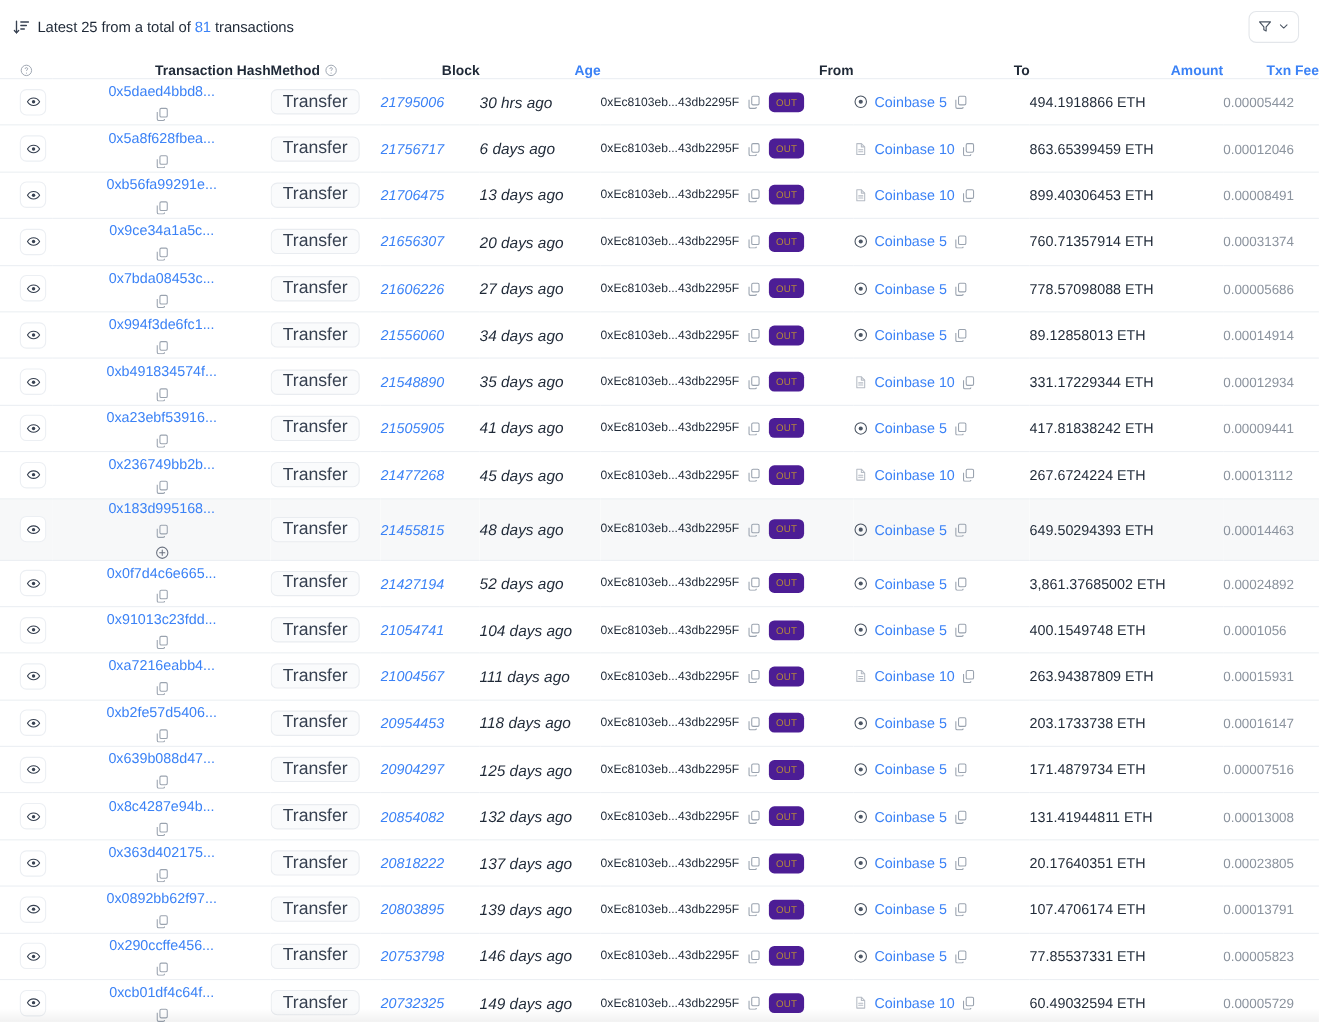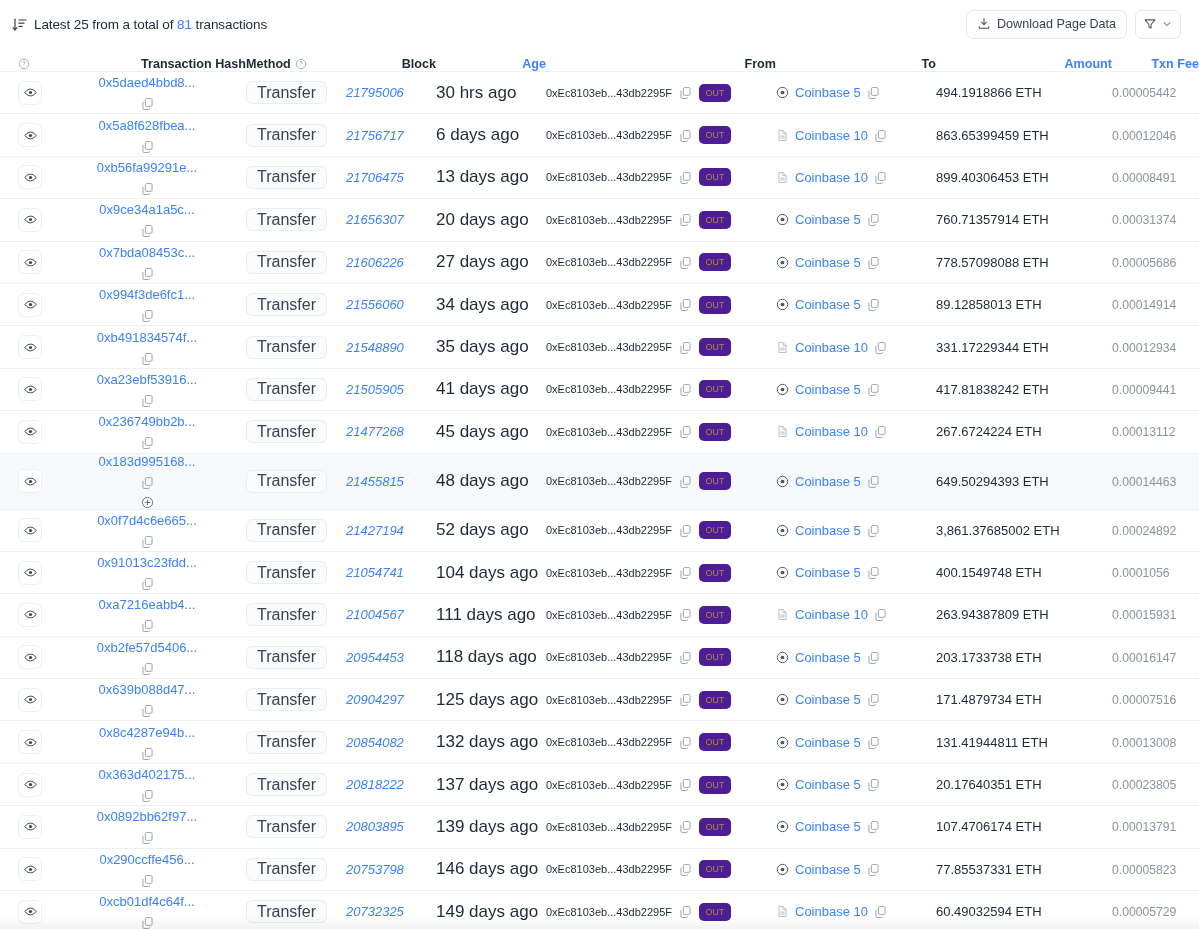--- a/index.html
+++ b/index.html
@@ -119,21 +119,21 @@
     border: 1px solid #e9ecf0;
     border-radius: 6px;
     background: #fafbfc;
     font-size: 16px;
     color: #374151;
     padding: 0 10px;
     cursor: default;
   }
 
   .block-link { color: #3b82f6; font-size: 13px; text-decoration: none; cursor: pointer; font-style: italic; }
-  .age-text { color: #1f2937; font-size: 17px; }
+  .age-text { color: #1f2937; font-size: 14px; font-style: italic; }
 
   
   .addr-cell { display: flex; align-items: center; gap: 7px; }
   .addr-text { color: #1f2937; font-size: 11px; }
 
   
   .out-badge {
     display: inline-flex; align-items: center; justify-content: center;
     width: 32px; height: 18px;
     border-radius: 5px;
@@ -178,28 +178,20 @@
         <path d="M3.2 2.3v11.4"></path>
           <path d="M1.1 11.4l2.1 2.3 2.1-2.3"></path>
         <path d="M7.4 3.2h7.4"></path>
           <path d="M7.4 6.6h5.4"></path>
           <path d="M7.4 10h3.4"></path>
       </svg>
       <span class="summary-text"><span>Latest 25 from a total of</span> <span class="accent">81</span> <span>transactions</span></span>
     </div>
 
     <div class="topbar-right">
-      <button class="btn">
-        <svg viewBox="0 0 16 16" fill="none" stroke="currentColor" stroke-width="1.25" stroke-linecap="round" stroke-linejoin="round">
-          <path d="M8 2v6.2"></path>
-            <path d="M5.4 6.1L8 8.7l2.6-2.6"></path>
-            <path d="M2.6 11.2v1.6h10.8v-1.6"></path>
-        </svg>
-        <span>Download Page Data</span>
-      </button>
       <button class="btn btn-filter">
         <svg viewBox="0 0 16 16" fill="none" stroke="currentColor" stroke-width="1.2" stroke-linejoin="round">
           <path d="M2.3 3.3h11.4L9.2 8.6v4.1L6.8 11.4V8.6z"></path>
         </svg>
         <svg viewBox="0 0 16 16" fill="none" stroke="currentColor" stroke-width="1.3" stroke-linecap="round" stroke-linejoin="round" style="width:12px;height:12px;">
           <path d="M4 6.2L8 10l4-3.8"></path>
         </svg>
       </button>
     </div>
   </div>

